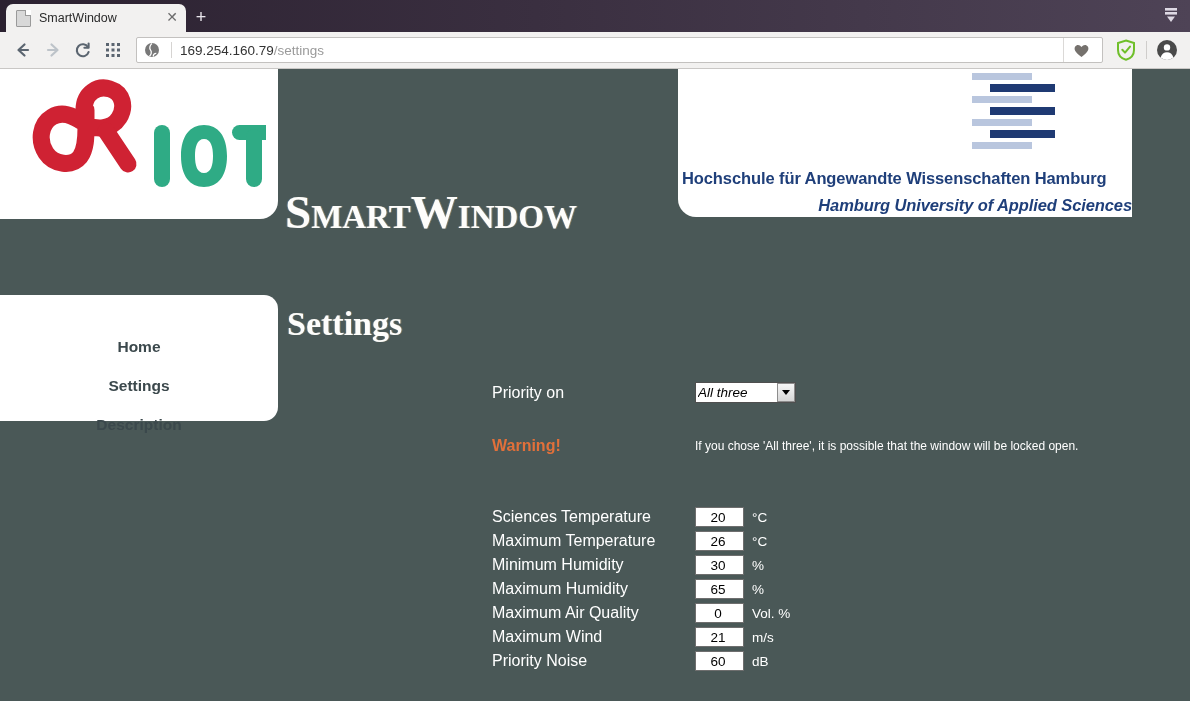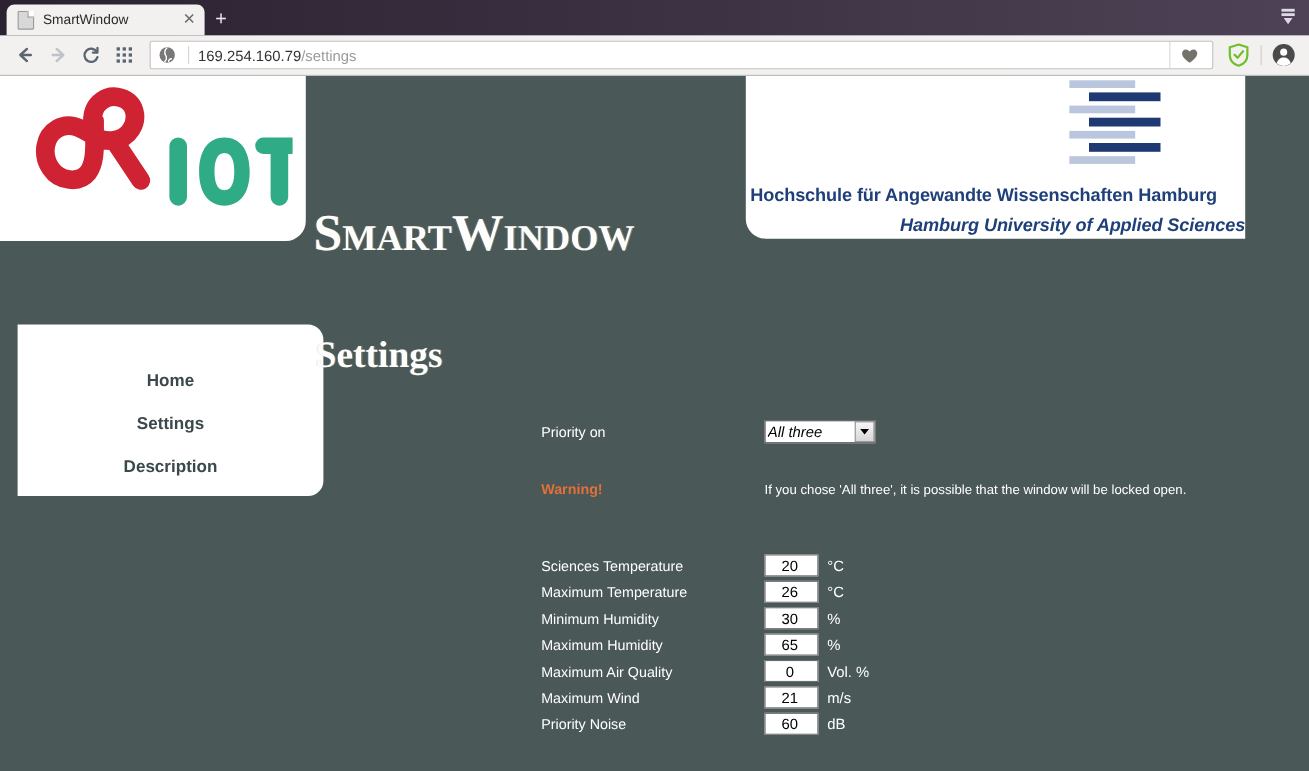--- a/index.html
+++ b/index.html
@@ -170,22 +170,22 @@
     font-weight: bold;
     color: #fdfdfb;
     font-variant: small-caps;
     letter-spacing: 0px;
     text-shadow: 1px 0 0 rgba(255,200,120,0.35), -1px 0 0 rgba(120,180,255,0.25);
     white-space: nowrap;
   }
 
   .nav-panel {
     position: absolute;
-    left: 16px; top: 226px;
-    width: 278px; height: 156px;
+    left: 0; top: 226px;
+    width: 278px; height: 126px;
     background: #ffffff;
     border-radius: 0 14px 14px 0;
   }
   .nav-item {
     text-align: center;
     font-size: 15.5px;
     font-weight: bold;
     color: #3b484c;
     cursor: pointer;
     line-height: 1;
@@ -206,21 +206,21 @@
 
   
   .form-area {
     position: absolute;
     left: 492px; top: 313px;
     width: 700px;
   }
   .row { display: flex; align-items: center; }
   .lbl {
     width: 203px;
-    font-size: 13px;
+    font-size: 16px;
     color: #ffffff;
     flex: 0 0 auto;
     white-space: nowrap;
   }
   .lbl.warn { color: #e2703a; font-weight: bold; }
   .warn-msg { font-size: 12px; color: #ffffff; white-space: nowrap; }
 
   select.prio {
     width: 101px;
     height: 21px;

